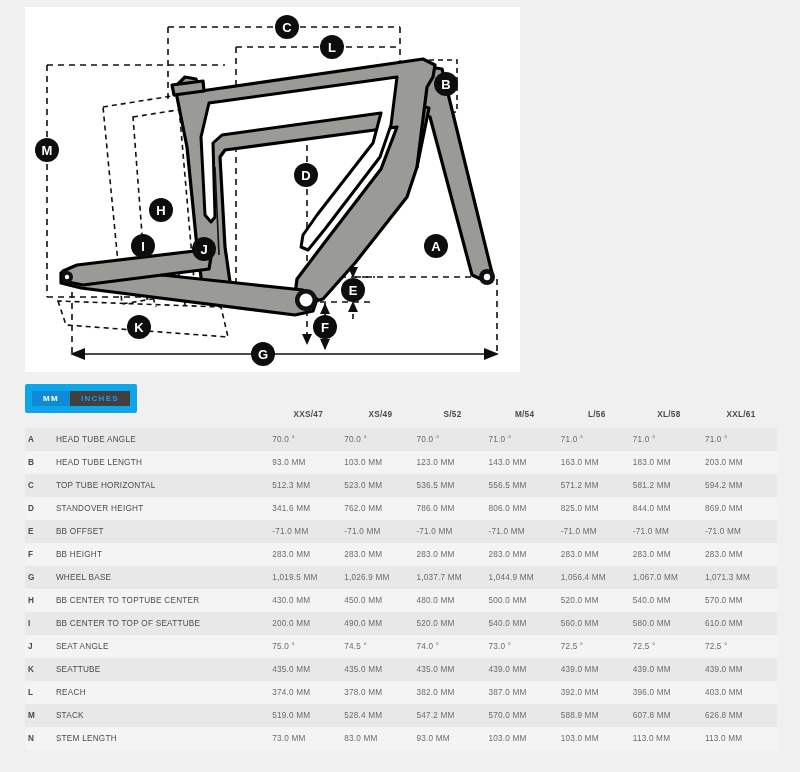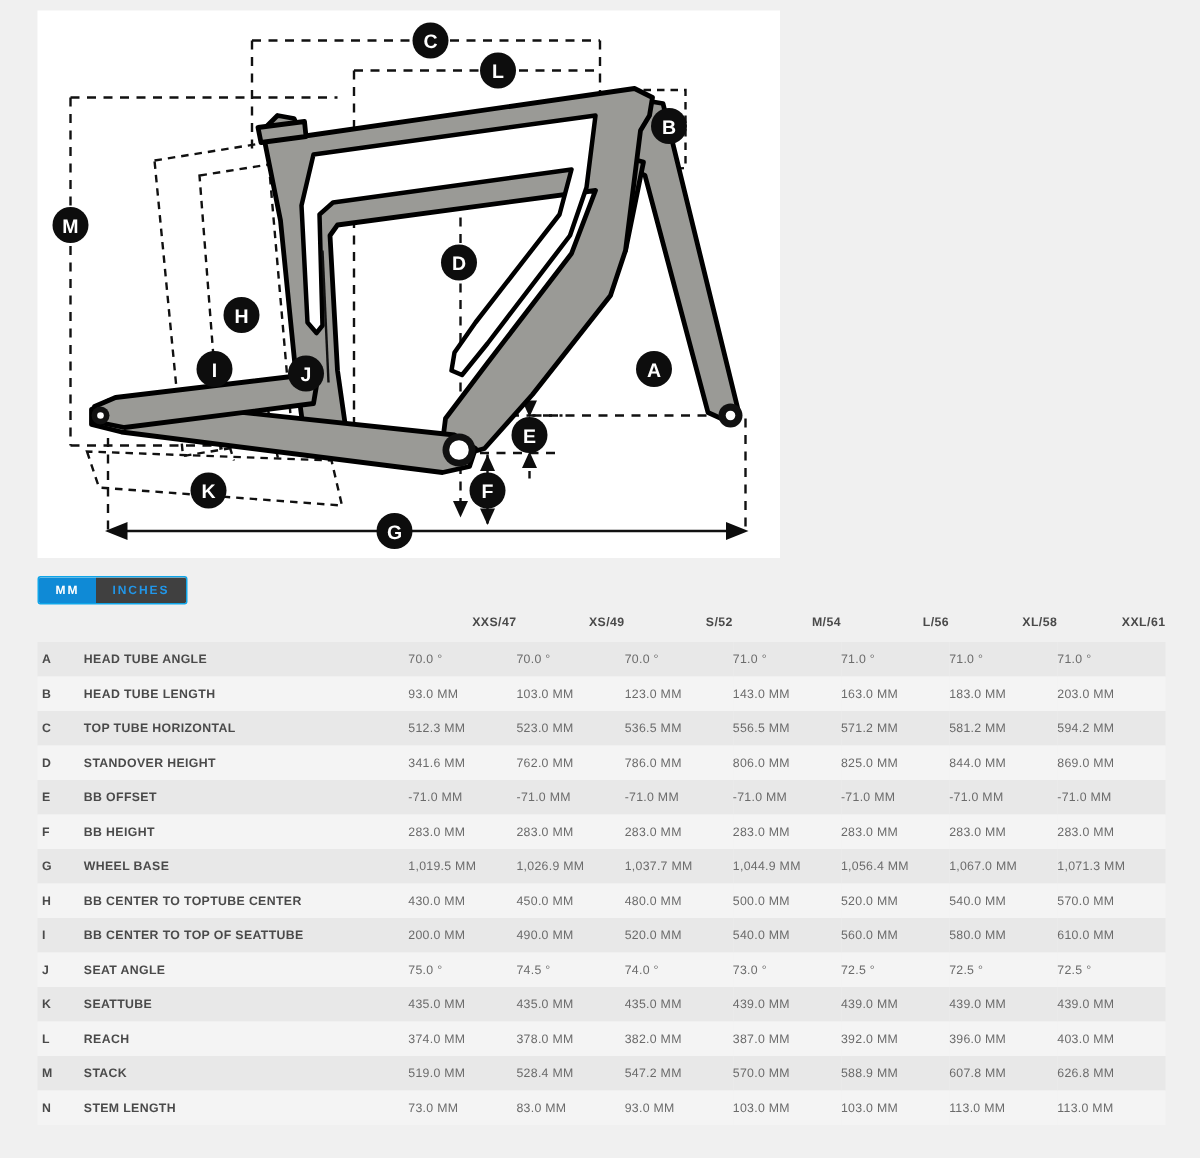--- a/index.html
+++ b/index.html
@@ -19,22 +19,22 @@
     width: 495px; height: 365px;
     background: #ffffff;
   }
   .diagram-panel svg { display: block; width: 100%; height: 100%; }
 
   
   .unit-toggle {
     position: absolute;
     left: 25px; top: 384px;
     display: flex;
-    height: 19px;
-    border: 1px solid #0ea5e9;
+    height: 29px;
+    border: 7px solid #0ea5e9;
     border-radius: 2px;
     overflow: hidden;
   }
   .unit-btn {
     display: flex; align-items: center; justify-content: center;
     font-size: 8px; font-weight: bold; letter-spacing: 1.3px;
     padding: 0 11px;
     cursor: pointer;
     border: none;
     font-family: "Liberation Sans", sans-serif;
@@ -45,21 +45,21 @@
 
   
   .geo-table {
     position: absolute;
     left: 25px; top: 406px;
     width: 752px;
     border-collapse: collapse;
     font-size: 8px;
   }
   .geo-table th {
-    text-align: right;
+    text-align: center;
     font-size: 8.2px;
     font-weight: bold;
     color: #4a4a4a;
     letter-spacing: 0.3px;
     padding: 4px 0 9px 0;
     background: transparent;
   }
   .geo-table td {
     color: #6b6b6b;
     font-size: 8.2px;
@@ -71,21 +71,21 @@
   .geo-table tbody tr.odd { background: #e8e8e8; }
   .geo-table tbody tr.even { background: #f4f4f4; }
   td.c-letter {
     width: 30px;
     padding-left: 3px;
     font-weight: bold;
     color: #4a4a4a;
   }
   td.c-name {
     width: 210px;
-    font-weight: bold;
+    font-weight: normal;
     color: #4a4a4a;
     letter-spacing: 0.25px;
   }
   th.c-letter, th.c-name { background: transparent; }
   td.c-val, th.c-val { width: 70px; }
   th.c-val { padding-left: 0; }
 </style>
 </head>
 <body>
 

